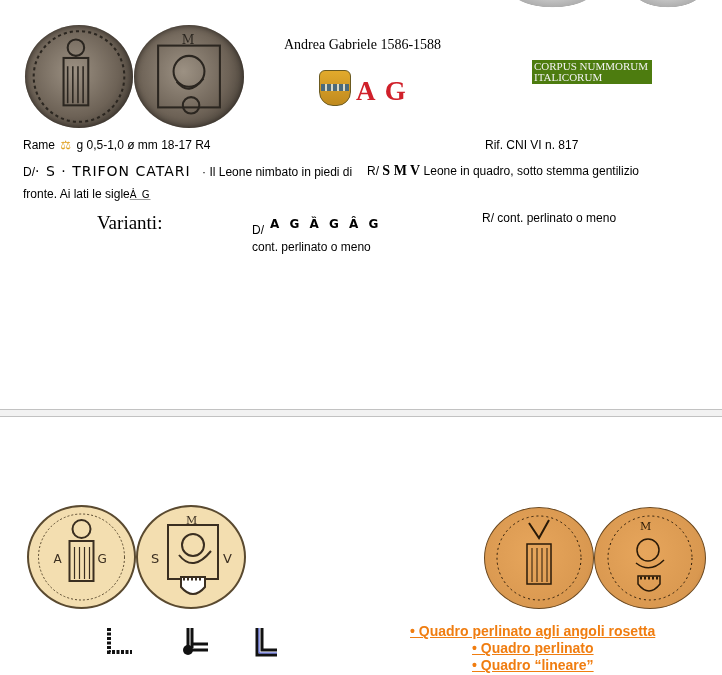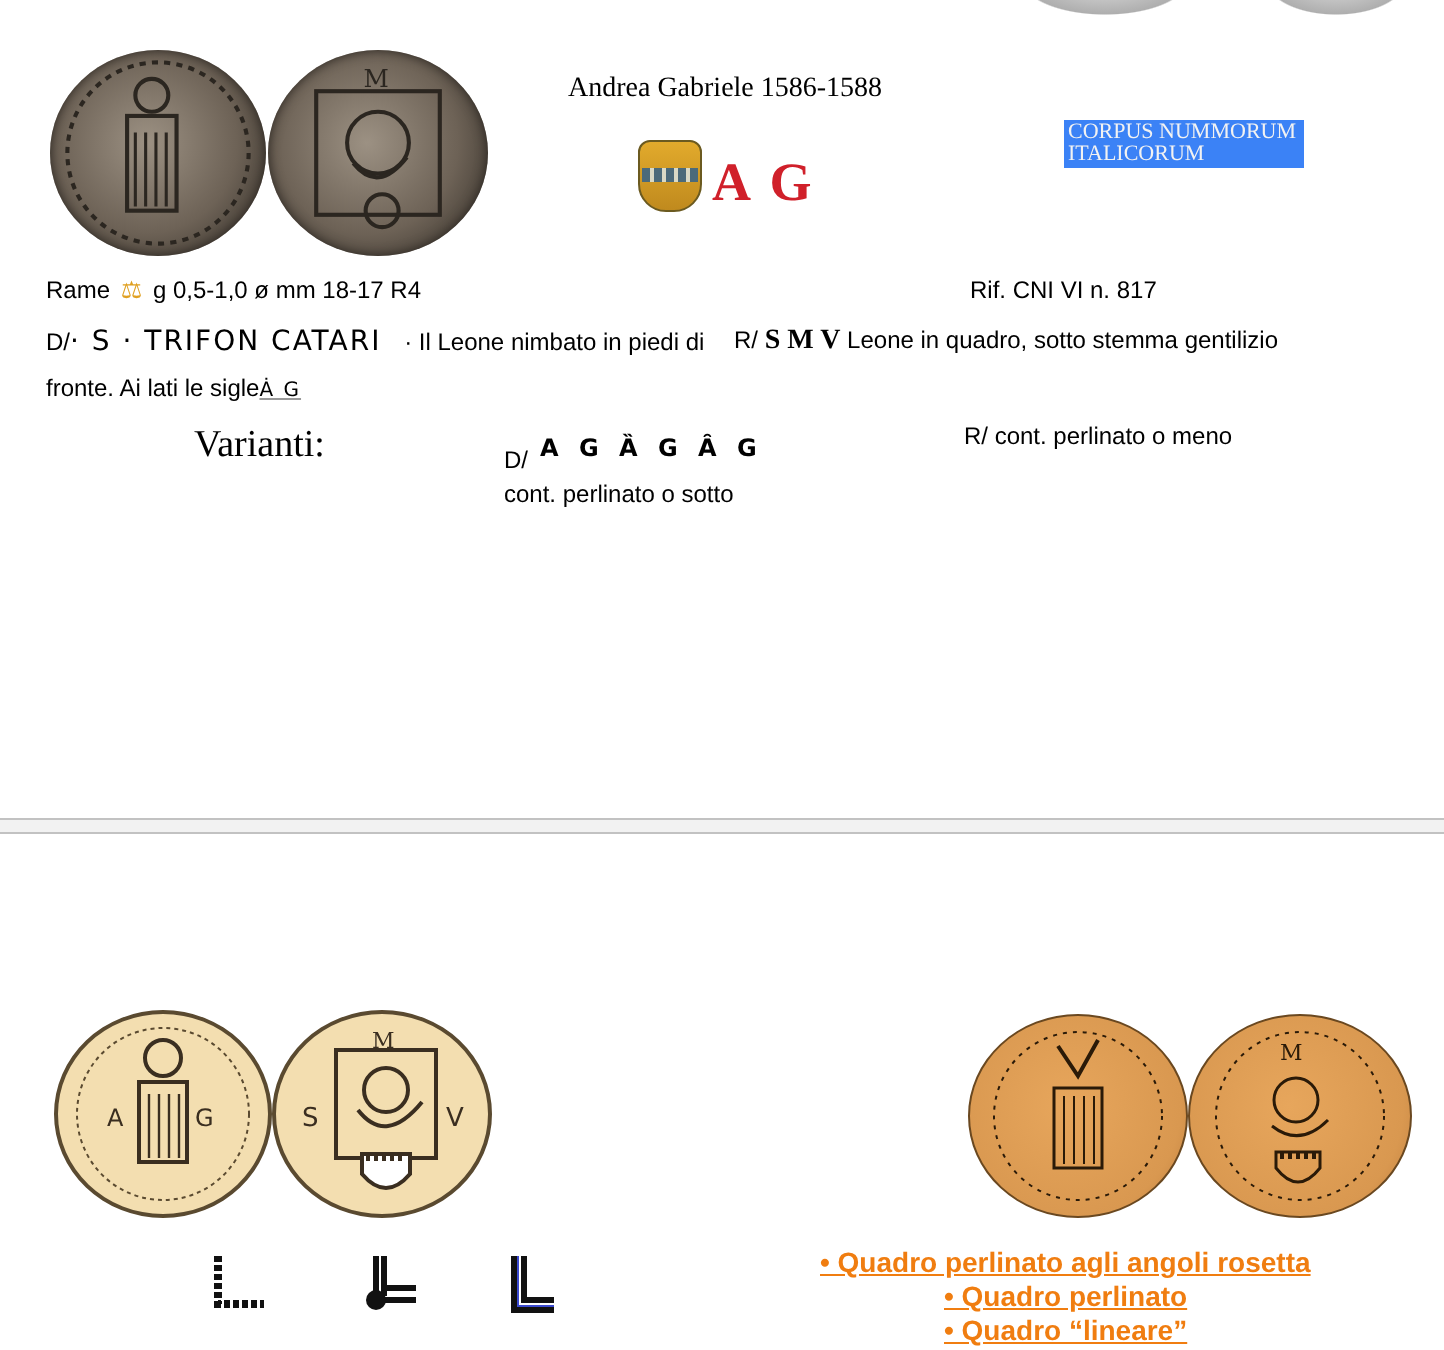--- a/index.html
+++ b/index.html
@@ -34,21 +34,21 @@
     }
     .coin svg { position: absolute; left: 0; top: 0; width: 100%; height: 100%; }
 
     .title { left: 284px; top: 37px; font-size: 14px; }
     .shield { left: 319px; top: 70px; width: 30px; height: 34px;
       background: linear-gradient(#e2aa2c, #c08a1e);
       border-radius: 6px 6px 14px 14px; border: 1px solid #6b5a20; }
     .shield .band { position: absolute; left: 1px; right: 1px; top: 13px; height: 7px;
       background: repeating-linear-gradient(90deg, #4b6a7a 0 4px, #d9d9c6 4px 6px); }
     .ag { left: 356px; top: 76px; font-size: 27px; font-weight: bold; color: #d0202a; letter-spacing: 2px; }
-    .cni-logo { left: 532px; top: 60px; width: 120px; height: 24px; background: #3b82f6;
+    .cni-logo { left: 532px; top: 60px; width: 120px; height: 24px; background: #4d7c0f;
       color: #f2f2f2; font-size: 11px; line-height: 11px; padding: 1px 2px; box-sizing: border-box; }
     .cni-logo span { display: block; white-space: nowrap; }
 
     .line { font-size: 12px; white-space: nowrap; }
     .scale-icon { display: inline-block; color: #e0a020; font-size: 12px; margin: 0 2px; }
     .sigle { font-size: 10px; text-decoration: underline; text-decoration-color: #999; }
 
     .varianti { left: 97px; top: 212px; font-size: 19px; }
     .var-block { left: 252px; top: 217px; }
     .var-legend { font-size: 14px; line-height: 11px; font-weight: bold; }
@@ -115,21 +115,21 @@
   <span class="serif" style="font-weight:bold; font-size:14px;">S M V</span>
   <span>Leone in quadro, sotto stemma gentilizio</span>
 </div>
 
 <div class="abs varianti serif">Varianti:</div>
 <div class="abs var-block">
   <div class="line" style="position:relative; height:17px;">
     <span style="position:absolute; top:6px;">D/</span>
     <span class="epig" style="position:absolute; left:18px; top:0; font-size:12px; letter-spacing:3px; font-weight:bold;">A  G  Ȁ  G  Ȃ  G</span>
   </div>
-  <div class="line" style="margin-top:6px;">cont. perlinato o sotto</div>
+  <div class="line" style="margin-top:6px;">cont. perlinato o meno</div>
 </div>
 <div class="abs line" style="left:482px; top:211px;">R/ cont. perlinato o meno</div>
 
 <div class="abs separator"></div>
 
 <div class="coin coin-drawn" style="left:27px; top:505px; width:105px; height:100px;">
   <svg viewBox="0 0 100 100">
     <circle cx="50" cy="50" r="43" fill="none" stroke="#5a4a30" stroke-width="1" stroke-dasharray="2 2"></circle>
     <circle cx="50" cy="22" r="9" fill="none" stroke="#3a2e20" stroke-width="2"></circle>
     <rect x="38" y="34" width="24" height="40" fill="none" stroke="#3a2e20" stroke-width="2"></rect>

